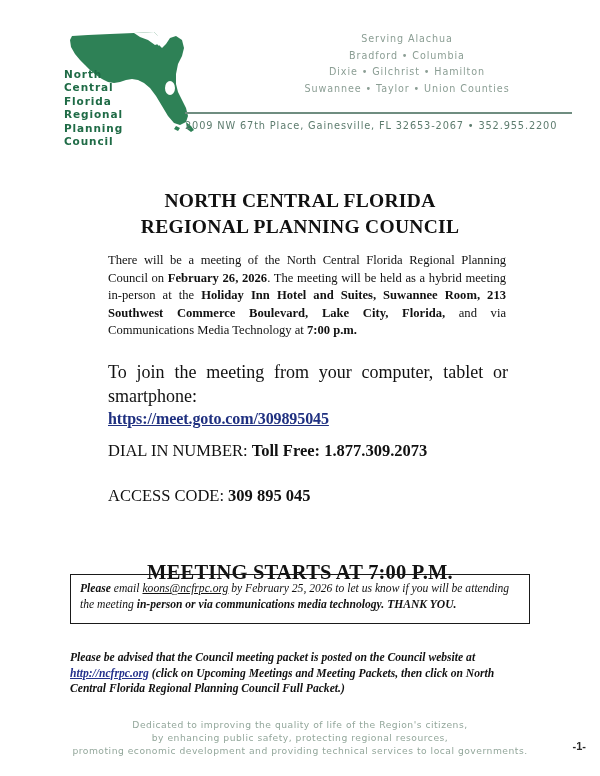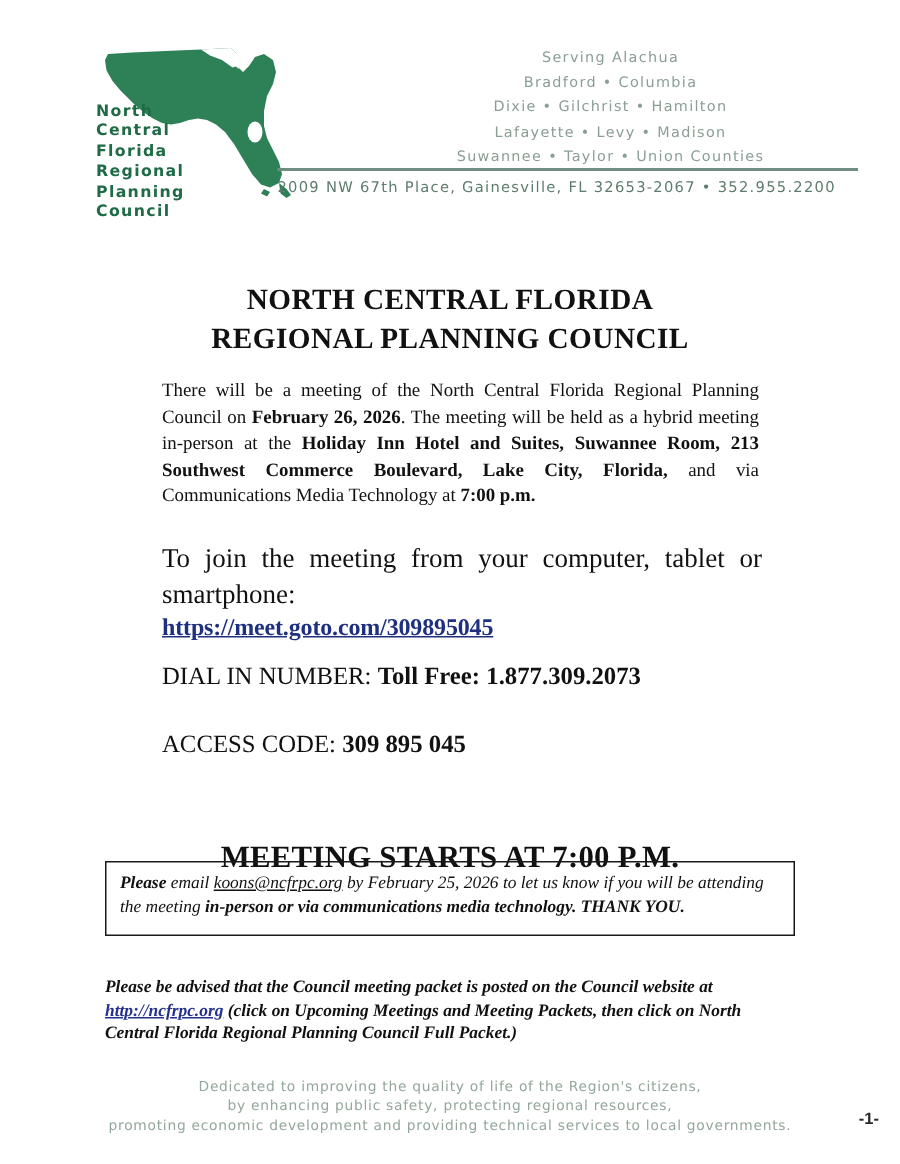--- a/index.html
+++ b/index.html
@@ -257,21 +257,20 @@
         <div>Regional</div>
         <div>Planning</div>
         <div>Council</div>
       </div>
     </div>
 
     <div class="counties">
       <div>Serving  Alachua</div>
       <div>Bradford • Columbia</div>
       <div>Dixie • Gilchrist • Hamilton</div>
-      <div>Lafayette • Levy • Madison</div>
       <div>Suwannee • Taylor • Union  Counties</div>
     </div>
 
     <div class="rule"></div>
     <div class="address">2009 NW 67th Place, Gainesville, FL 32653-2067 • 352.955.2200</div>
   </div>
 
   <div class="title-sub">
     <span>NORTH CENTRAL FLORIDA</span><br>
     <span>REGIONAL PLANNING COUNCIL</span>

